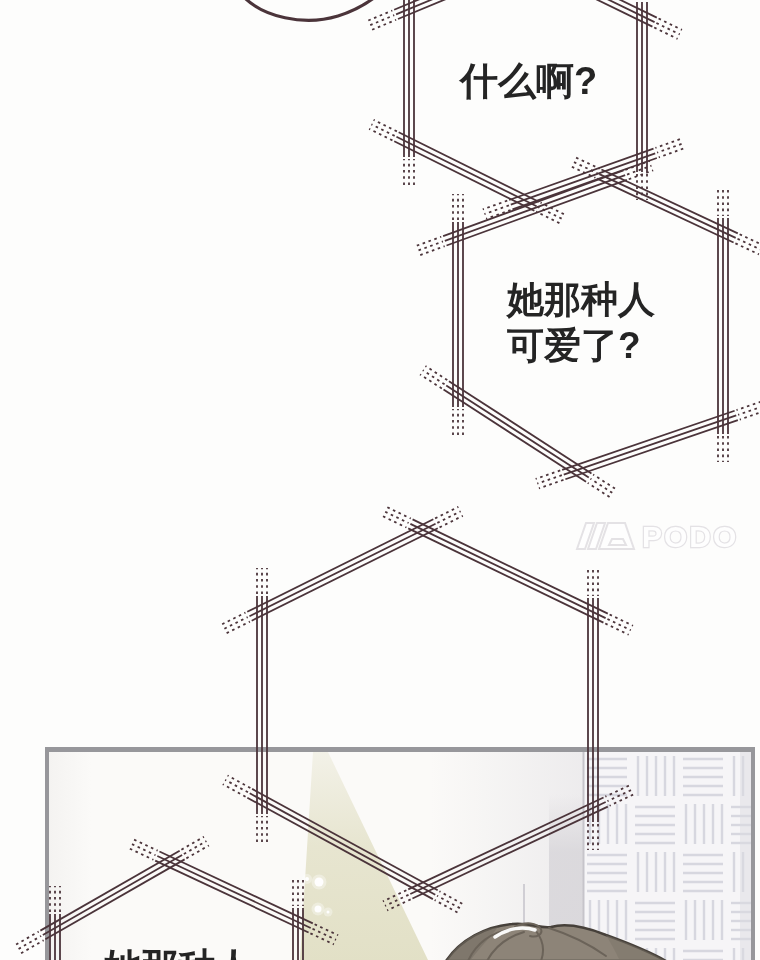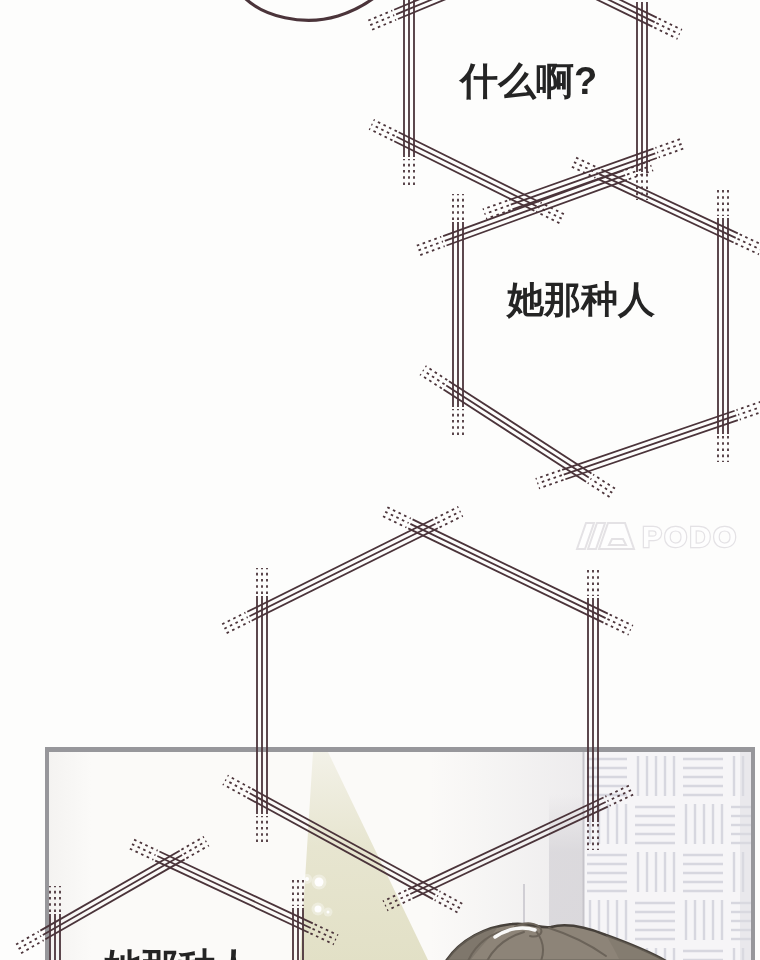--- a/index.html
+++ b/index.html
@@ -382,18 +382,19 @@
       <path d="M14,30 L23,4 L31,4 L22,30 Z"></path>
       <path d="M25,30 L34,4 L51,4 L60,30 Z"></path>
       <path d="M38,20 L49,20 L52,26 L35,26 Z"></path>
     </g>
     <text id="wm-text" x="68" y="28" fill="#fefefe" stroke="#e4e2e5" stroke-width="2.4">PODO</text>
   </svg>
 
   <div class="bubble-text" id="t1">什么啊?</div>
   <div class="bubble-text" id="t2">
     <span>她那种人</span>
+    <span>可爱了?</span>
   </div>
   <div class="bubble-text" id="t3">
   </div>
   <div class="bubble-text" id="t4">她那种人</div>
 
 </div>
 
 </body></html>

